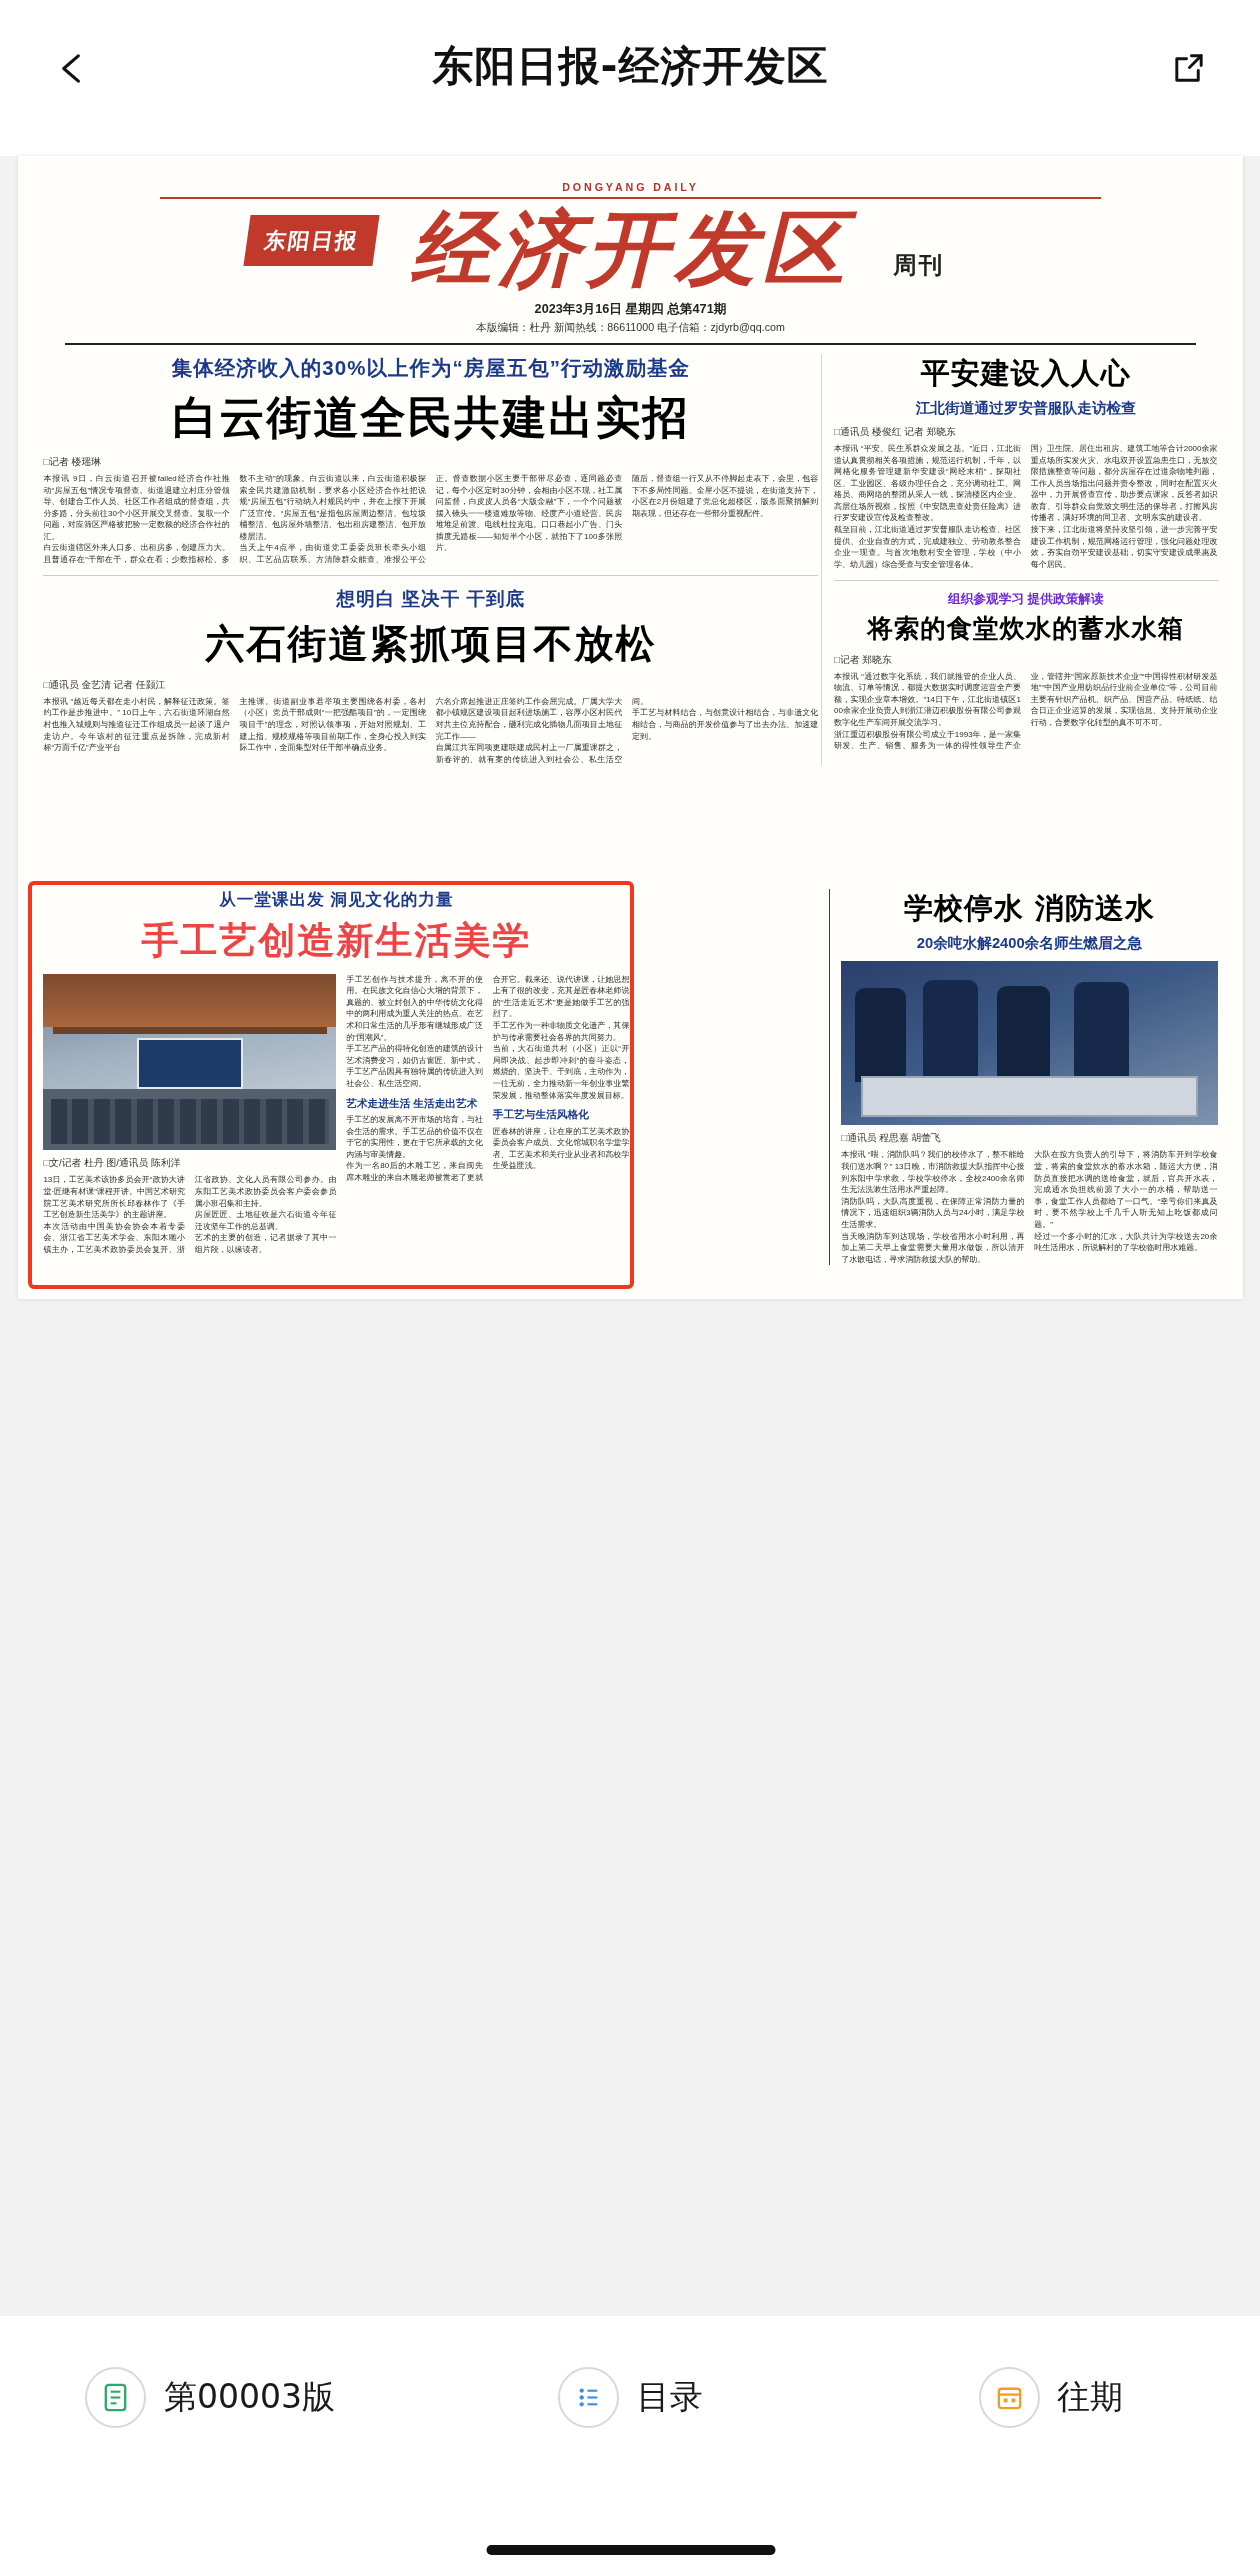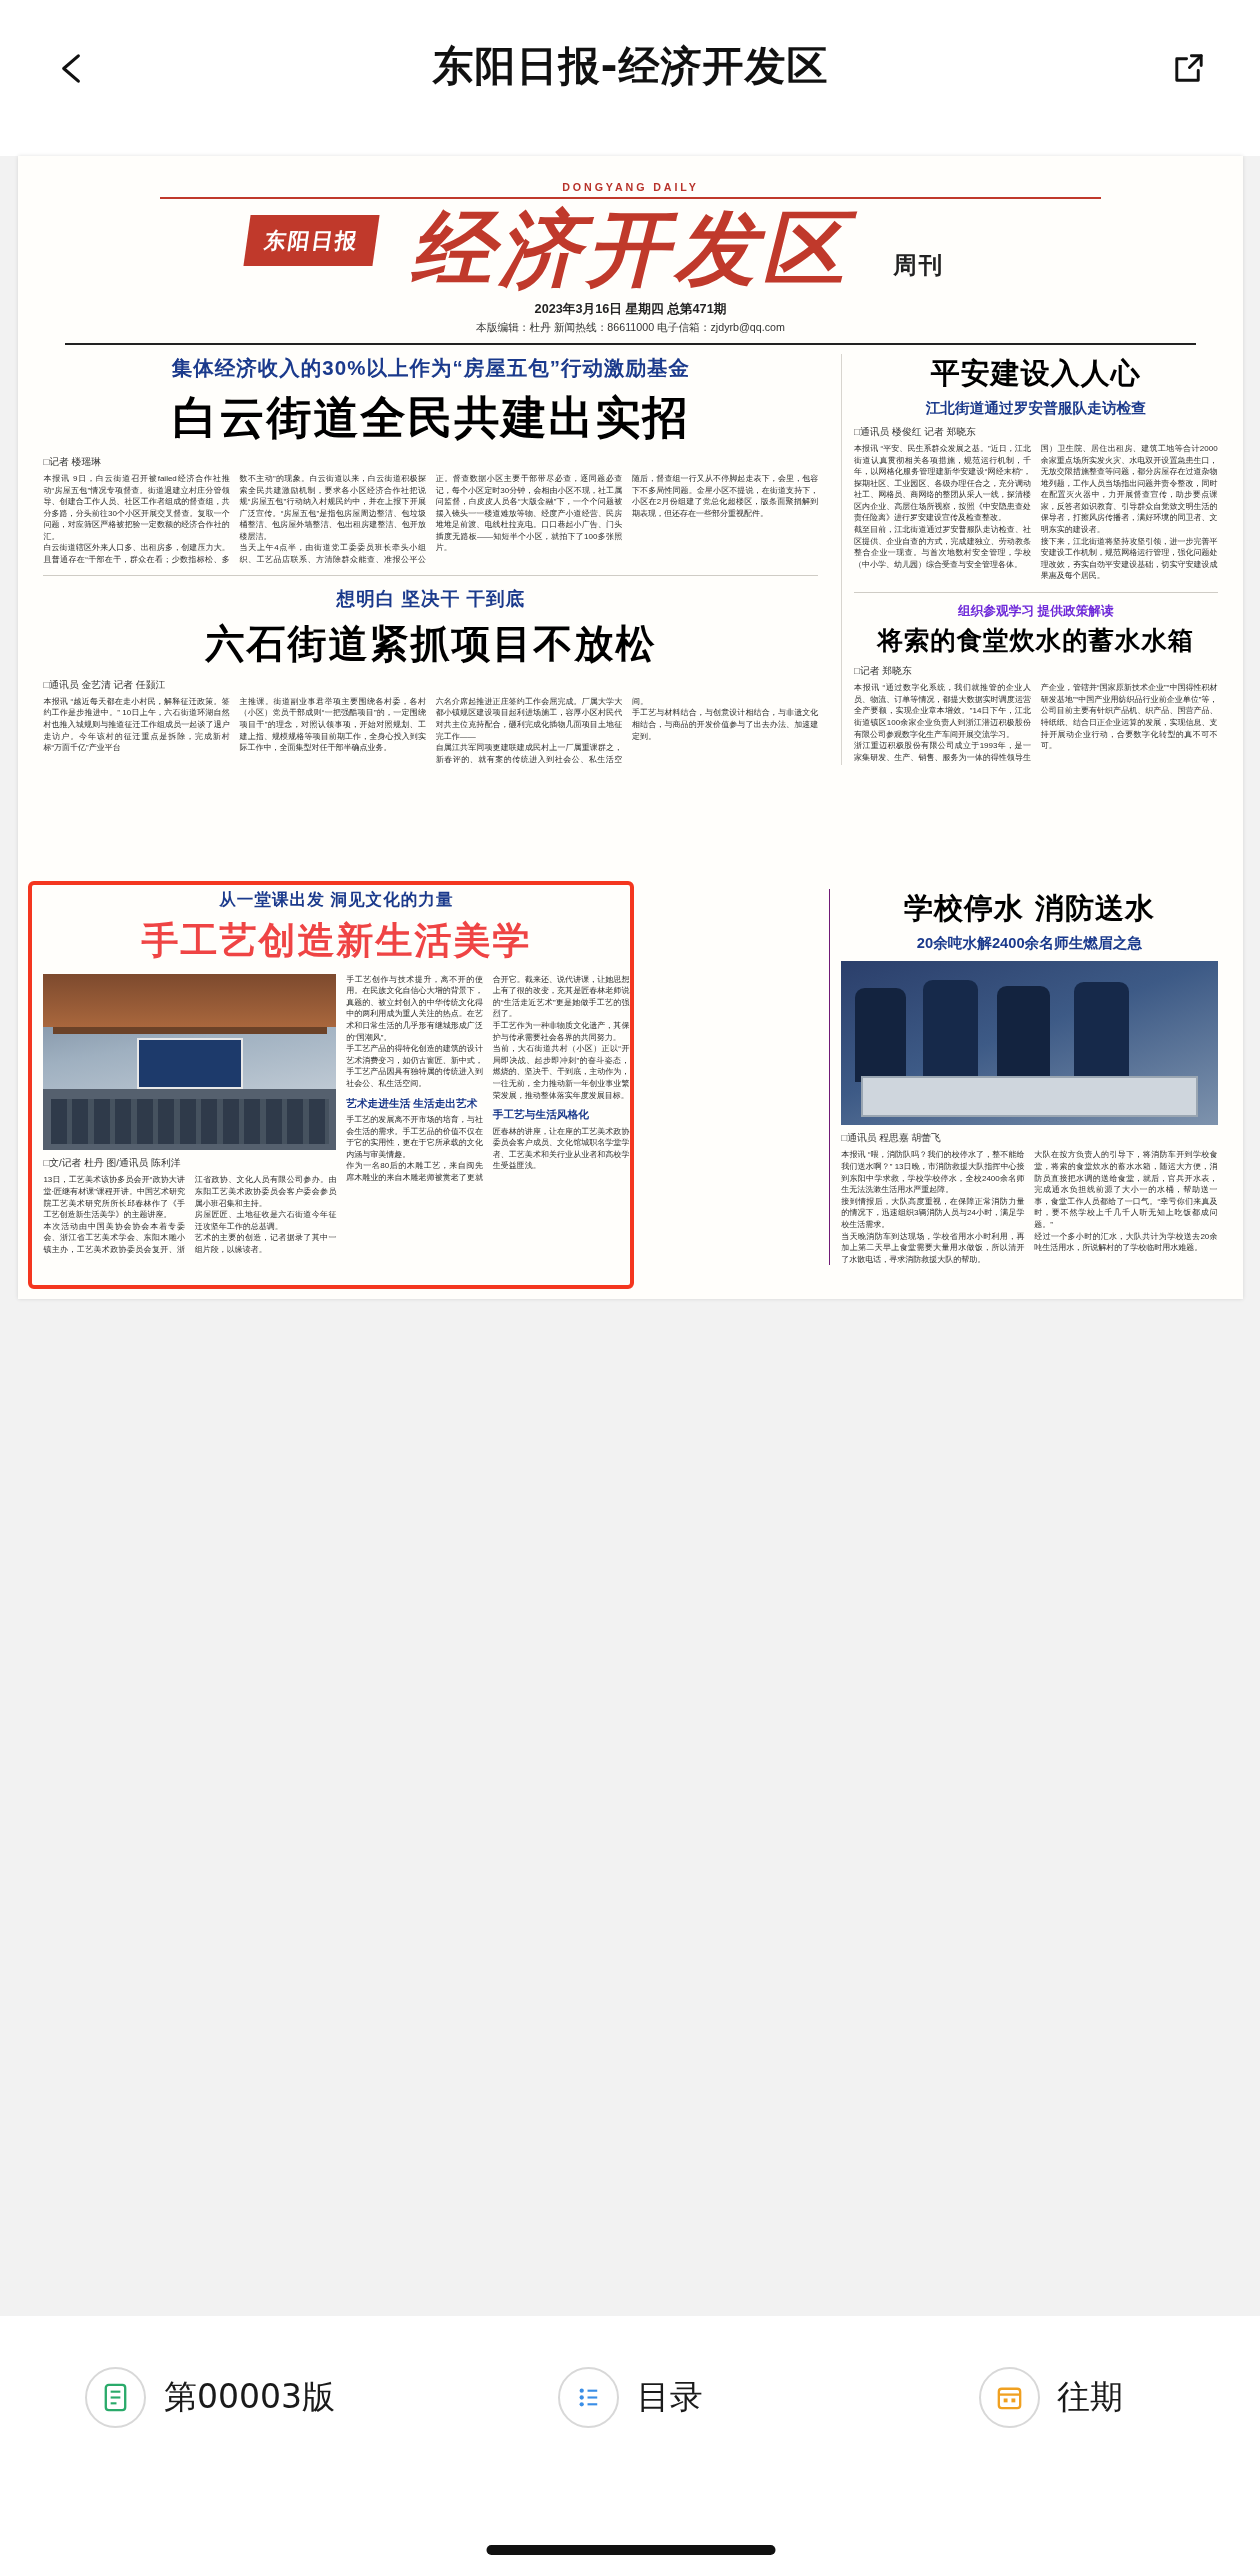--- a/index.html
+++ b/index.html
@@ -109,21 +109,21 @@
     margin-top: 11.7px;
     font-size: 12.7px; color: #222; font-weight: bold;
   }
   .mh-info { font-size: 10.7px; color: #333; margin-top: 2.9px; }
   .mh-hr { height: 2px; background: #222; margin: 7.8px 21.5px 0 21.5px; }
 
   
   .body-grid {
     display: flex;
     margin-top: 9.8px;
-    gap: 23px;
+    gap: 3px;
   }
   .col-left { flex: 0 0 66%; }
   .col-right { flex: 1 1 auto; border-left: 1px solid #d8d5cf; padding-left: 11.7px; }
 
   .lede-kicker {
     text-align: center;
     font-size: 20.5px; font-weight: bold; color: #1b3a8c;
     letter-spacing: 1px;
   }
   .lede-title {
@@ -368,21 +368,21 @@
           <div class="photo fire" style="margin-top:7.8px;">
             <div class="shape" style="left:13.7px;top:27px;width:51px;height:94px;background:#13233f;border-radius:9.8px 9.8px 0 0;"></div>
             <div class="shape" style="left:82px;top:19.5px;width:55px;height:102px;background:#16294a;border-radius:9.8px 9.8px 0 0;"></div>
             <div class="shape" style="left:156px;top:25.4px;width:53px;height:96px;background:#13233f;border-radius:9.8px 9.8px 0 0;"></div>
             <div class="shape" style="left:233px;top:21.5px;width:55px;height:100px;background:#16294a;border-radius:9.8px 9.8px 0 0;"></div>
             <div class="shape" style="left:19.5px;bottom:7.8px;right:19.5px;height:41px;background:#cfd6dd;border:2.9px solid #9aa6b2;"></div>
           </div>
           <div class="byline">□通讯员 程思嘉 胡蕾飞</div>
           <div class="newstext c2">
             <p>本报讯 “喂，消防队吗？我们的校停水了，整不能给我们送水啊？” 13日晚，市消防救援大队指挥中心接到东阳中学求救，学校学校停水，全校2400余名师生无法洗漱生活用水严重起障。</p>
-            <p>接到情报后，大队高度重视，在保障正常消防力量的情况下，迅速组织3辆消防人员与24小时，满足学校生活需求。</p>
+            <p>消防队吗，大队高度重视，在保障正常消防力量的情况下，迅速组织3辆消防人员与24小时，满足学校生活需求。</p>
             <p>当天晚消防车到达现场，学校省用水小时利用，再加上第二天早上食堂需要大量用水做饭，所以清开了水散电话，寻求消防救援大队的帮助。</p>
             <p>大队在按方负责人的引导下，将消防车开到学校食堂，将索的食堂炊水的蓄水水箱，随运大方便，消防员直接把水调的送给食堂，就后，官兵开水表，完成通水负担线前源了大小一的水桶，帮助送一事，食堂工作人员都给了一口气。“幸亏你们来真及时，要不然学校上千几千人听无知上吃饭都成问题。”</p>
             <p>经过一个多小时的汇水，大队共计为学校送去20余吨生活用水，所说解村的了学校临时用水难题。</p>
           </div>
         </div>
       </div>
 
       <div class="highlight"></div>
     </div>
   </div>

